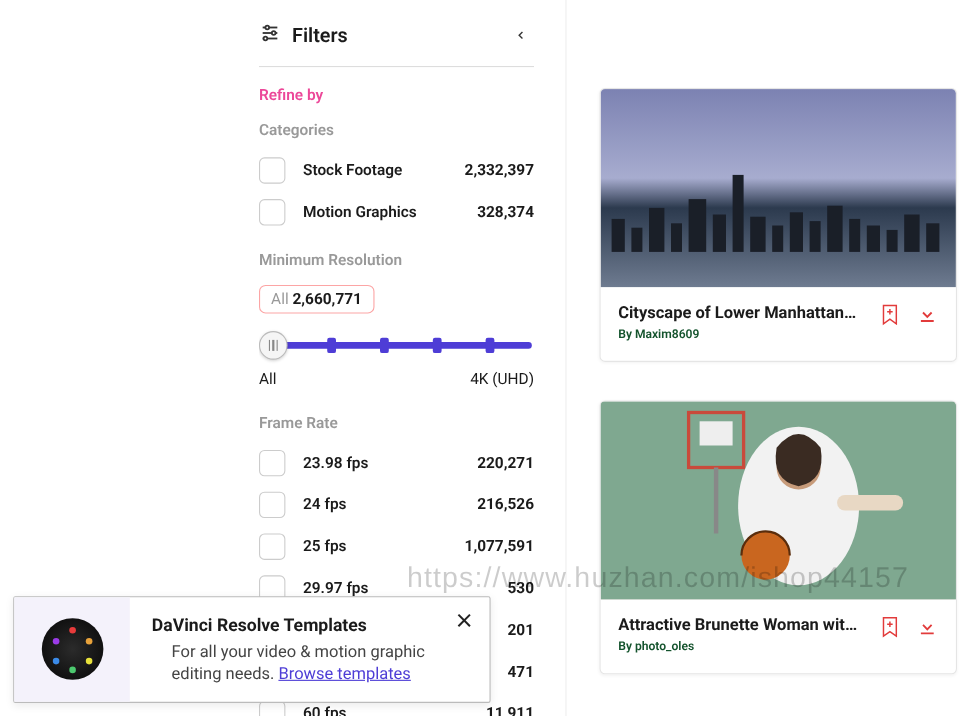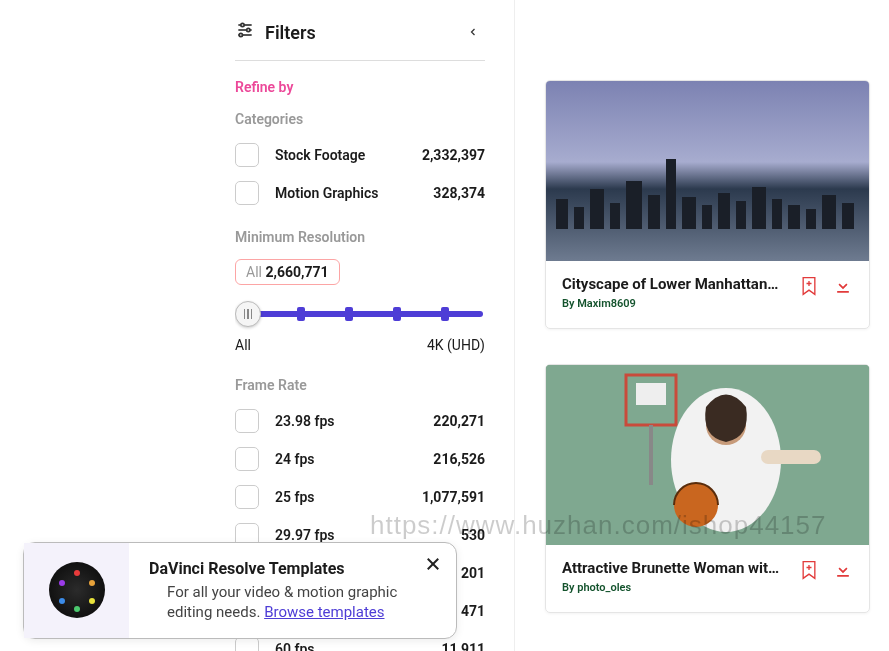--- a/index.html
+++ b/index.html
@@ -199,25 +199,25 @@
       display: flex;
       gap: 14px;
       align-items: center;
     }
     .icon-btn {
       cursor: pointer;
     }
     
     .promo {
       position: absolute;
-      left: 23px;
+      left: 12px;
       bottom: 12px;
       width: 434px;
       border: 1px solid #bbb;
-      border-radius: 12px;
+      border-radius: 2px;
       background: #fff;
       display: flex;
       padding: 0;
       box-shadow: 0 2px 8px rgba(0,0,0,.08);
     }
     .promo-left {
       width: 105px;
       background: #f4f2fb;
       display: flex;
       align-items: center;

